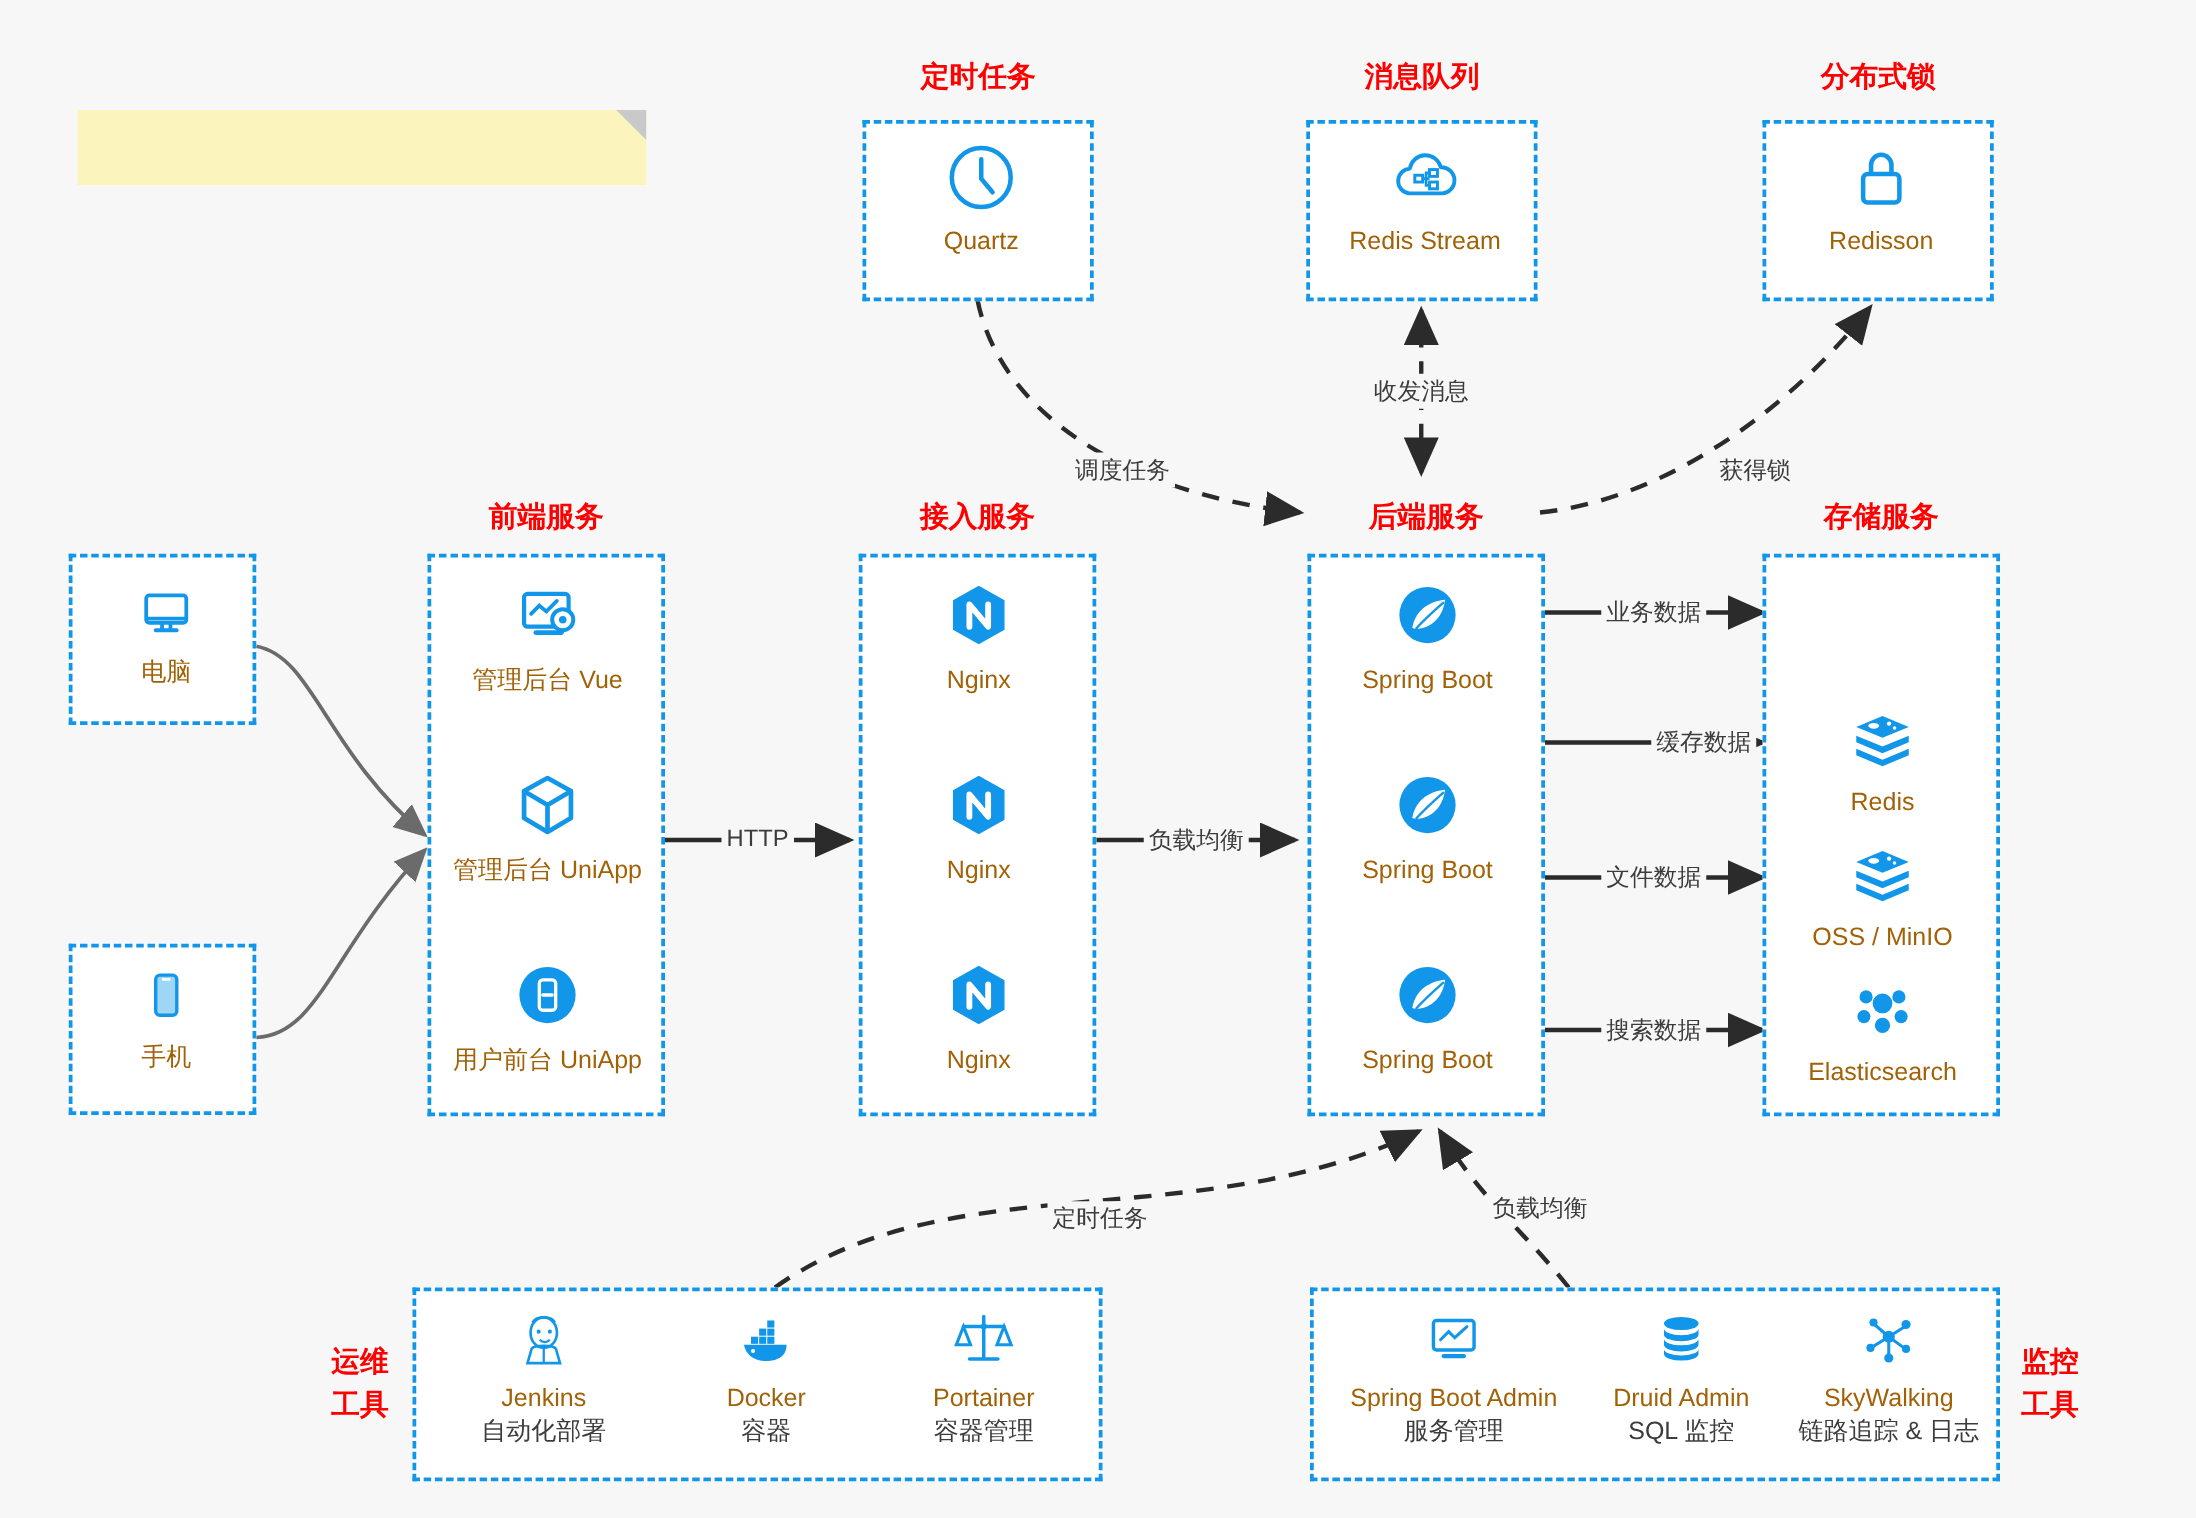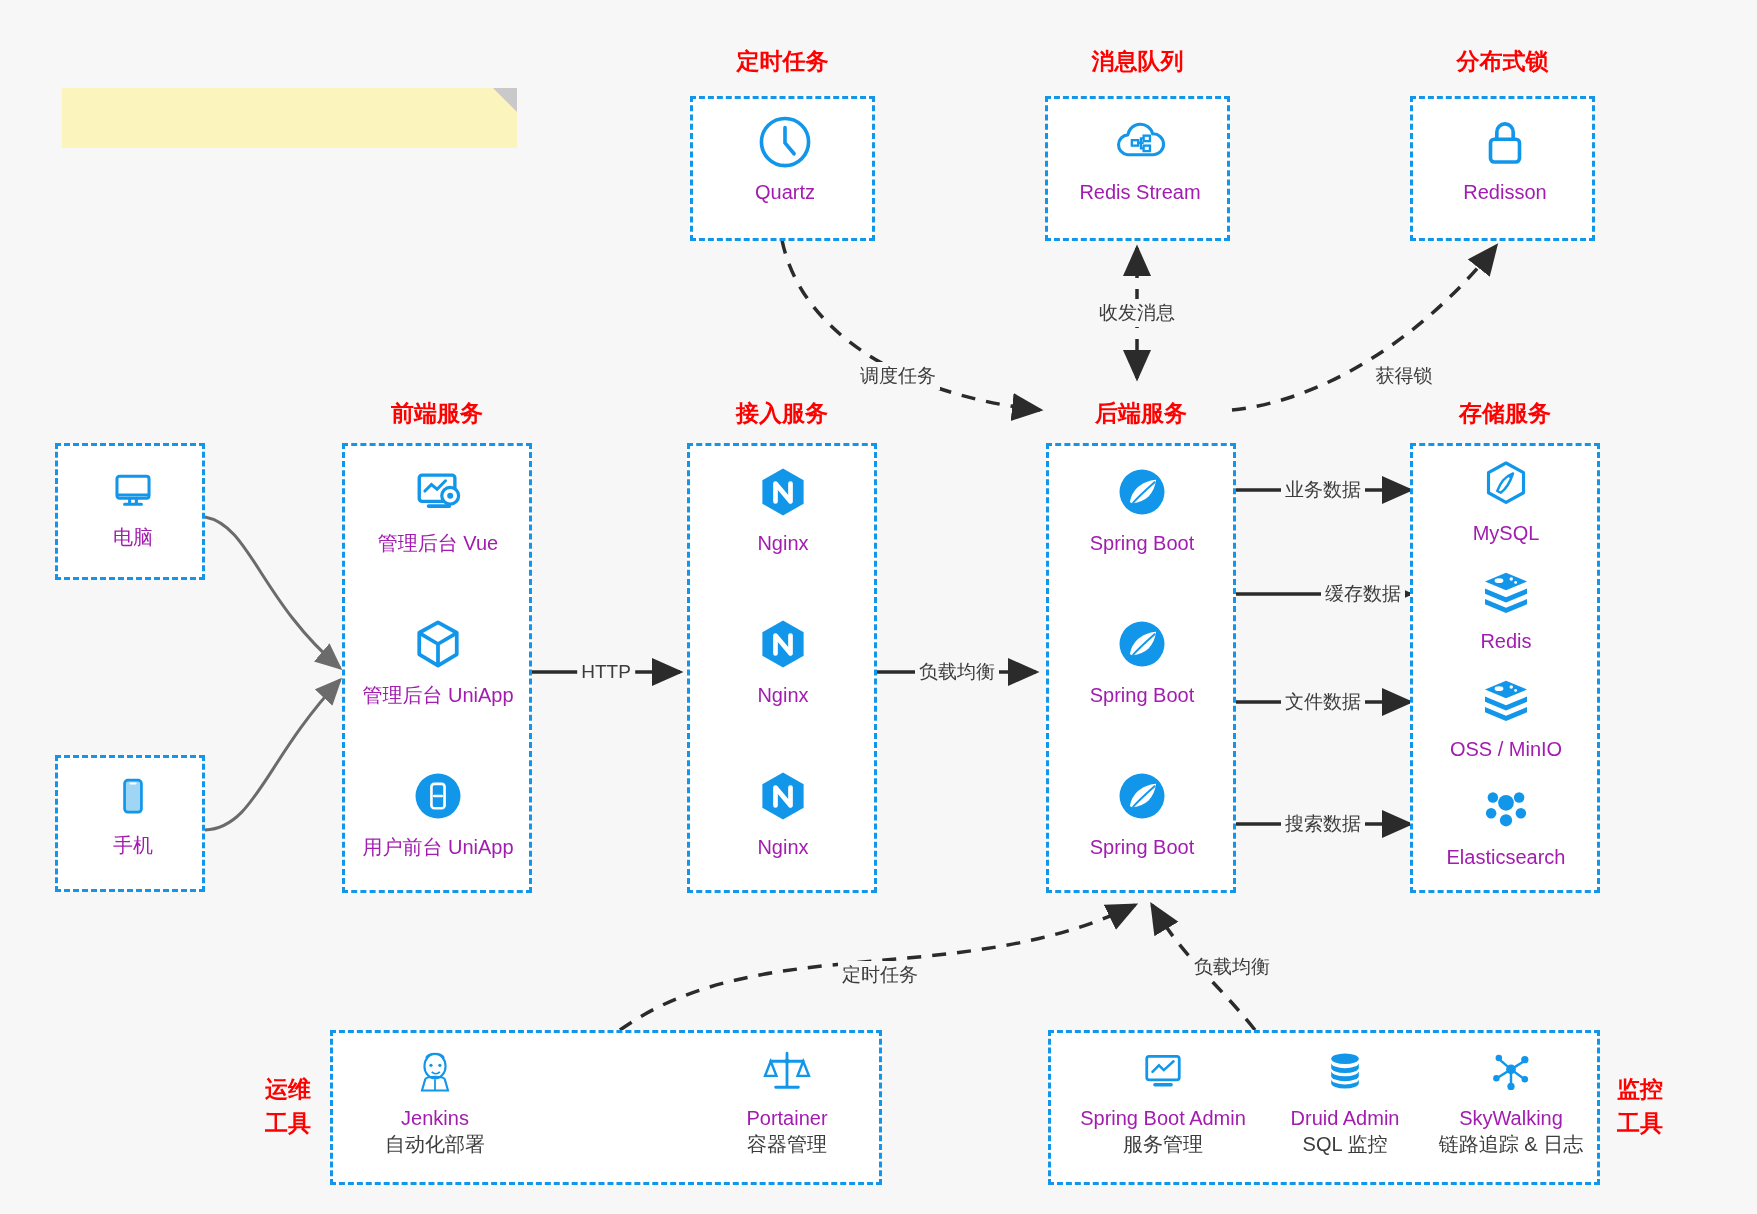--- a/index.html
+++ b/index.html
@@ -34,21 +34,21 @@
   }
   .gtitle{
     position:absolute;
     color:#ff0000;font-weight:bold;font-size:23px;
     text-align:center;white-space:nowrap;
   }
 
   
   .node{position:absolute;text-align:center;width:160px;}
   .node .cap{
-    font-size:20px;color:#a21caf;margin-top:4px;line-height:1.3;
+    font-size:20px;color:#a16207;margin-top:4px;line-height:1.3;
     white-space:nowrap;
   }
   .node .cap2{font-size:20px;color:#3c3c3c;line-height:1.3;white-space:nowrap;}
   .ic{display:block;margin:0 auto;}
 
   
   .elabel{
     position:absolute;
     background:#f7f7f7;
     font-size:19px;color:#3c3c3c;
@@ -264,30 +264,20 @@
           <path d="M19 43 C22 26 36 20 47 19 C45 34 36 43 22 44" fill="#ffffff"></path>
           <path d="M22 44 C29 36 37 29 46 21" stroke="#1296ea" stroke-width="2" fill="none"></path>
         </svg>
       </span>
       <div class="cap">Spring Boot</div>
     </div>
   </div>
 
   <div class="gtitle" style="left:1410px;top:398px;width:190px;">存储服务</div>
   <div class="gbox" style="left:1410px;top:443px;width:190px;height:450px;">
-    <div class="node" style="left:13px;top:10px;width:160px;">
-      <span class="ic">
-        <svg width="56" height="56" viewBox="0 0 64 64">
-          <path d="M32 8 L52 19 L52 42 L32 53 L12 42 L12 19 z" fill="none" stroke="#1296ea" stroke-width="3.6" stroke-linejoin="round"></path>
-          <path d="M22 40 C26 30 30 24 40 20 C37 29 33 37 26 42 z" fill="none" stroke="#1296ea" stroke-width="2.8" stroke-linejoin="round"></path>
-          <circle cx="37" cy="24" r="1.6" fill="#1296ea"></circle>
-        </svg>
-      </span>
-      <div class="cap">MySQL</div>
-    </div>
     <div class="node" style="left:13px;top:118px;width:160px;">
       <span class="ic">
         <svg width="56" height="56" viewBox="0 0 64 64">
           <path d="M32 10 L56 20 L32 30 L8 20 z" fill="#1296ea"></path>
           <path d="M8 28 L32 38 L56 28 L56 34 L32 44 L8 34 z" fill="#1296ea"></path>
           <path d="M8 40 L32 50 L56 40 L56 46 L32 56 L8 46 z" fill="#1296ea"></path>
           <ellipse cx="24" cy="19" rx="5" ry="2.6" fill="#ffffff"></ellipse>
           <circle cx="38" cy="17" r="2" fill="#ffffff"></circle>
           <circle cx="43" cy="21" r="1.6" fill="#ffffff"></circle>
         </svg>
@@ -332,20 +322,36 @@
           <path d="M21 16 C24 9 40 9 43 16" fill="none" stroke="#1296ea" stroke-width="2.4"></path>
           <circle cx="27" cy="25" r="2" fill="#1296ea"></circle>
           <circle cx="38" cy="25" r="2" fill="#1296ea"></circle>
           <path d="M28 33 C31 36 35 36 38 33" fill="none" stroke="#1296ea" stroke-width="2.2"></path>
           <path d="M20 42 C22 38 42 38 44 42 L48 56 L16 56 z" fill="none" stroke="#1296ea" stroke-width="2.6"></path>
           <path d="M32 42 L32 56" stroke="#1296ea" stroke-width="2.2"></path>
         </svg>
       </span>
       <div class="cap">Jenkins</div>
       <div class="cap2">自动化部署</div>
+    </div>
+    <div class="node" style="left:200px;top:12px;width:160px;">
+      <span class="ic">
+        <svg width="52" height="52" viewBox="0 0 64 64">
+          <rect x="17" y="30" width="7" height="7" fill="#1296ea"></rect>
+          <rect x="25" y="30" width="7" height="7" fill="#1296ea"></rect>
+          <rect x="33" y="30" width="7" height="7" fill="#1296ea"></rect>
+          <rect x="25" y="22" width="7" height="7" fill="#1296ea"></rect>
+          <rect x="33" y="22" width="7" height="7" fill="#1296ea"></rect>
+          <rect x="33" y="14" width="7" height="7" fill="#1296ea"></rect>
+          <path d="M10 38 L52 38 C52 50 42 54 32 54 C20 54 12 48 10 38 z" fill="#1296ea"></path>
+          <circle cx="19" cy="44" r="2" fill="#ffffff"></circle>
+        </svg>
+      </span>
+      <div class="cap">Docker</div>
+      <div class="cap2">容器</div>
     </div>
     <div class="node" style="left:374px;top:12px;width:160px;">
       <span class="ic">
         <svg width="52" height="52" viewBox="0 0 64 64">
           <path d="M32 10 L32 52 M18 52 L46 52 M12 20 L52 20" stroke="#1296ea" stroke-width="3.4" stroke-linecap="round"></path>
           <path d="M12 20 L5 38 L19 38 z" fill="none" stroke="#1296ea" stroke-width="3"></path>
           <path d="M52 20 L45 38 L59 38 z" fill="none" stroke="#1296ea" stroke-width="3"></path>
           <circle cx="32" cy="20" r="3" fill="#1296ea"></circle>
         </svg>
       </span>

